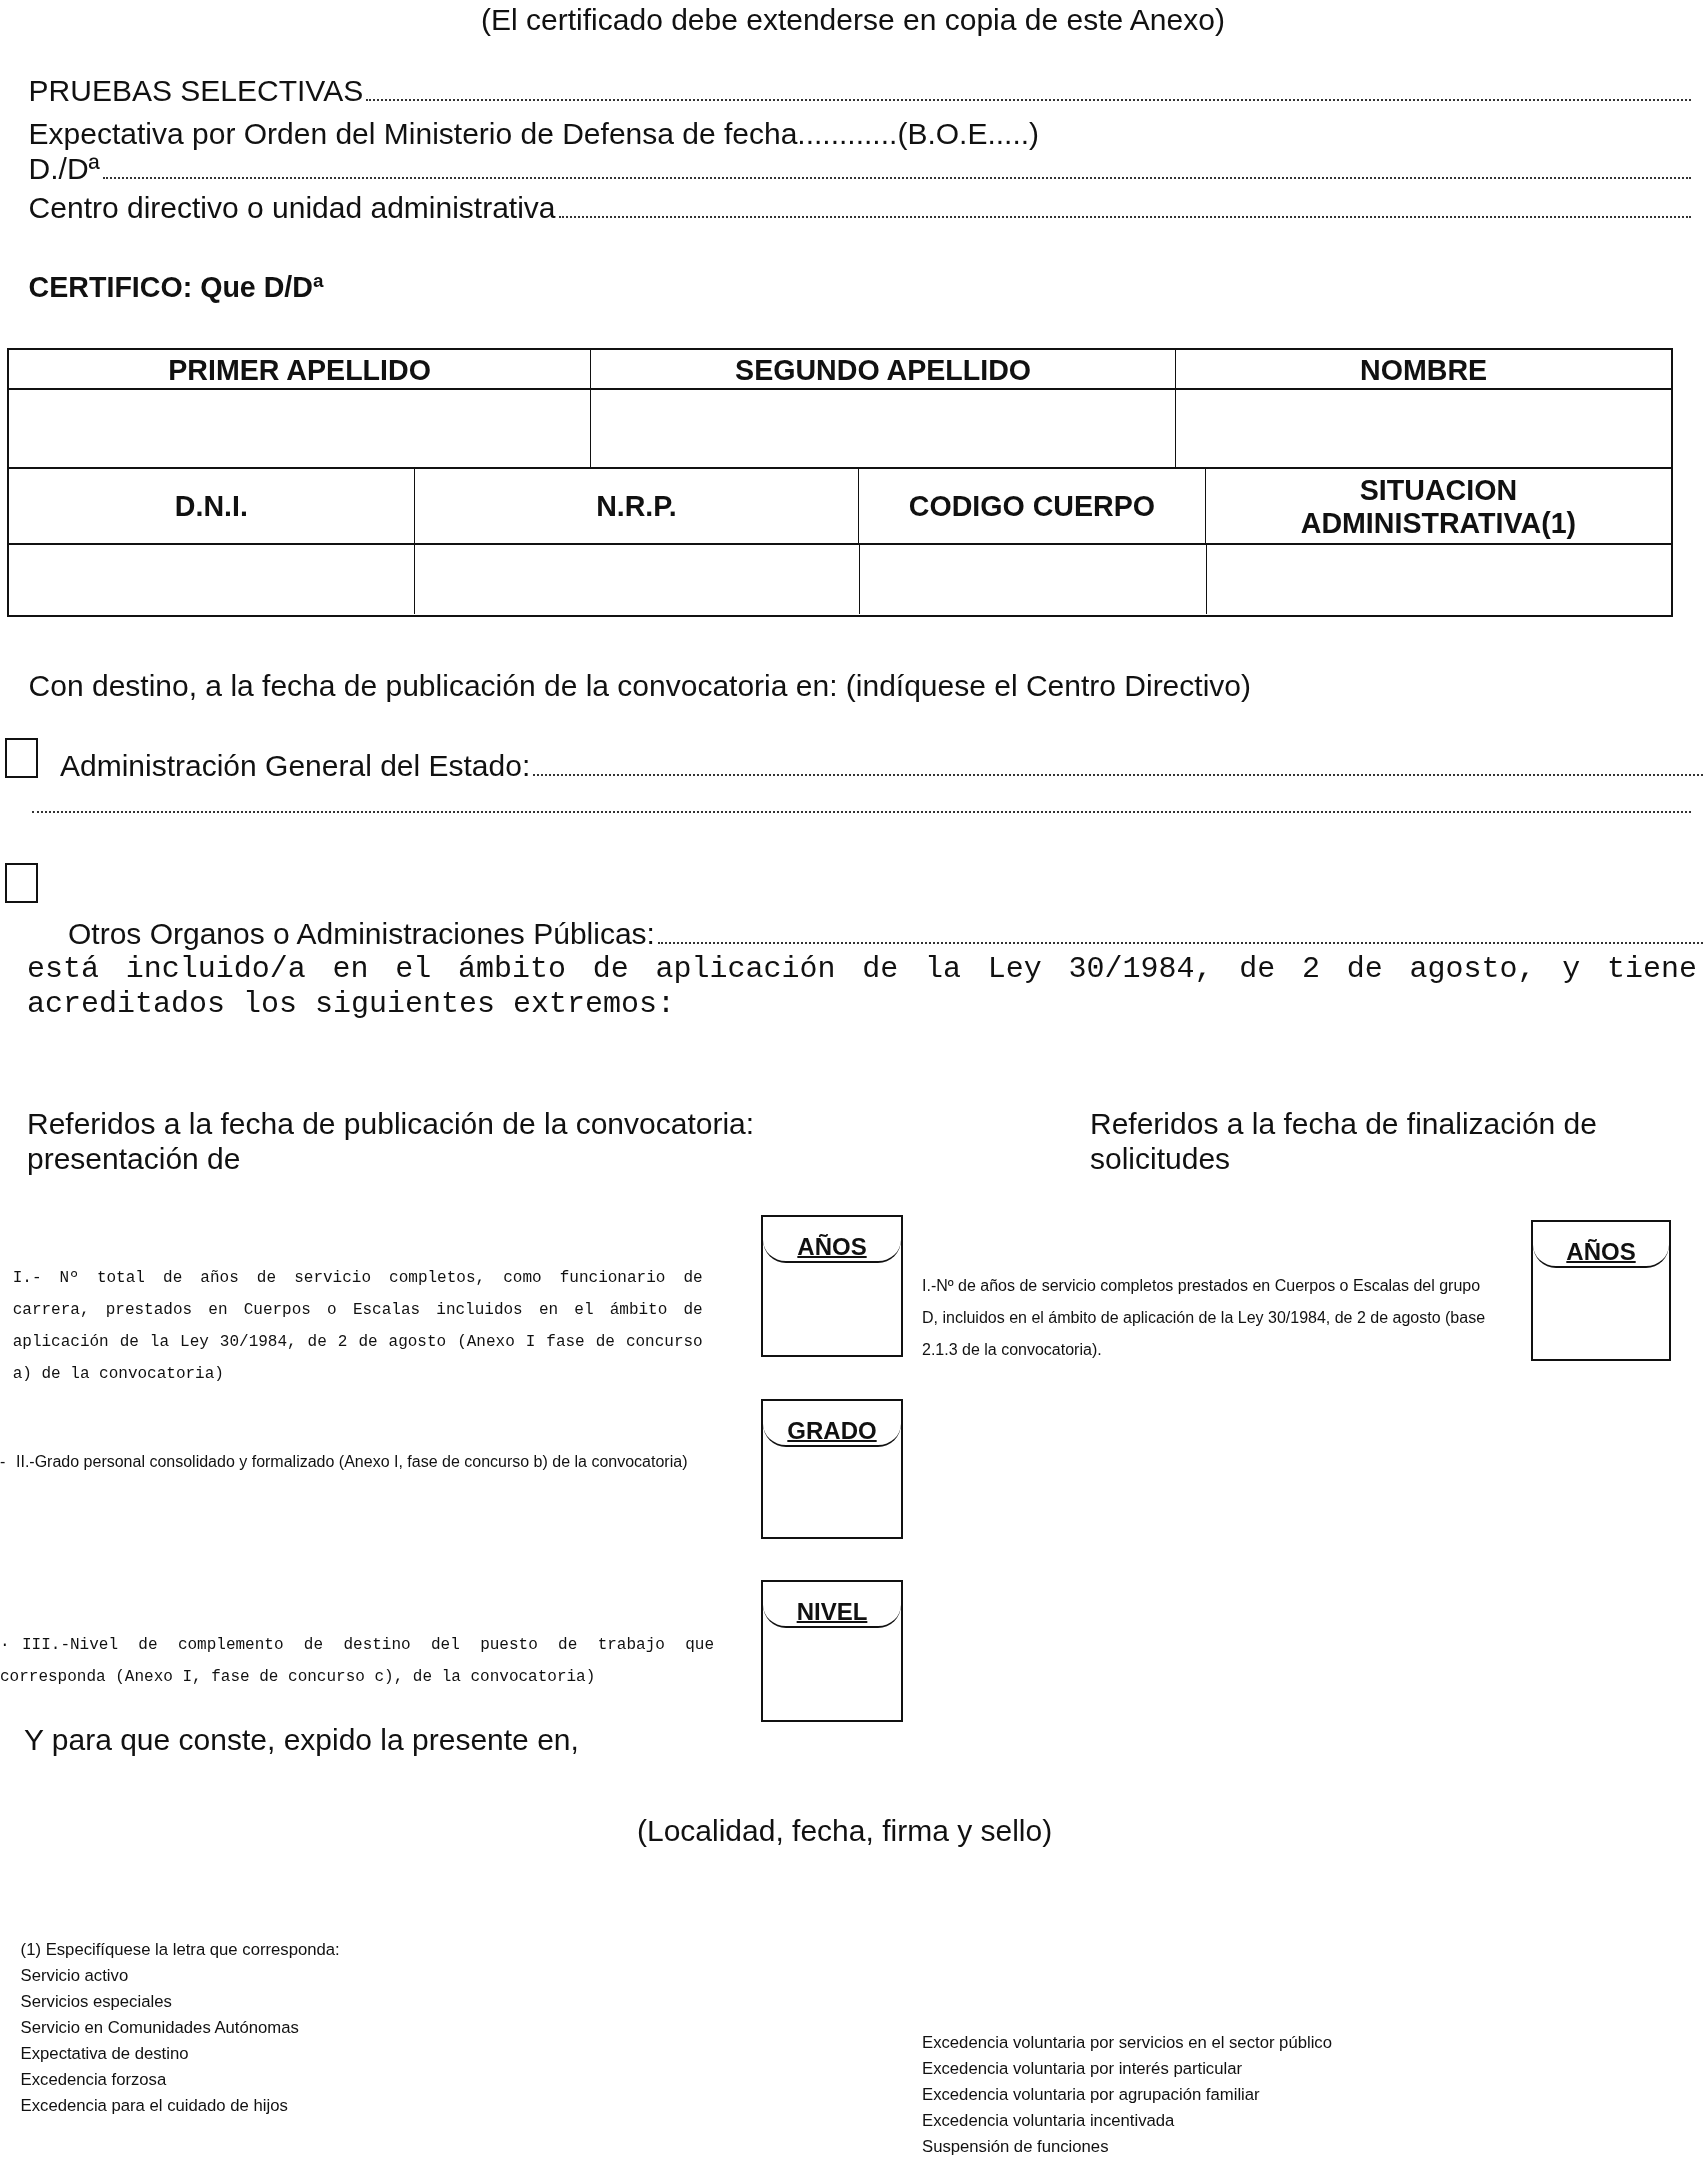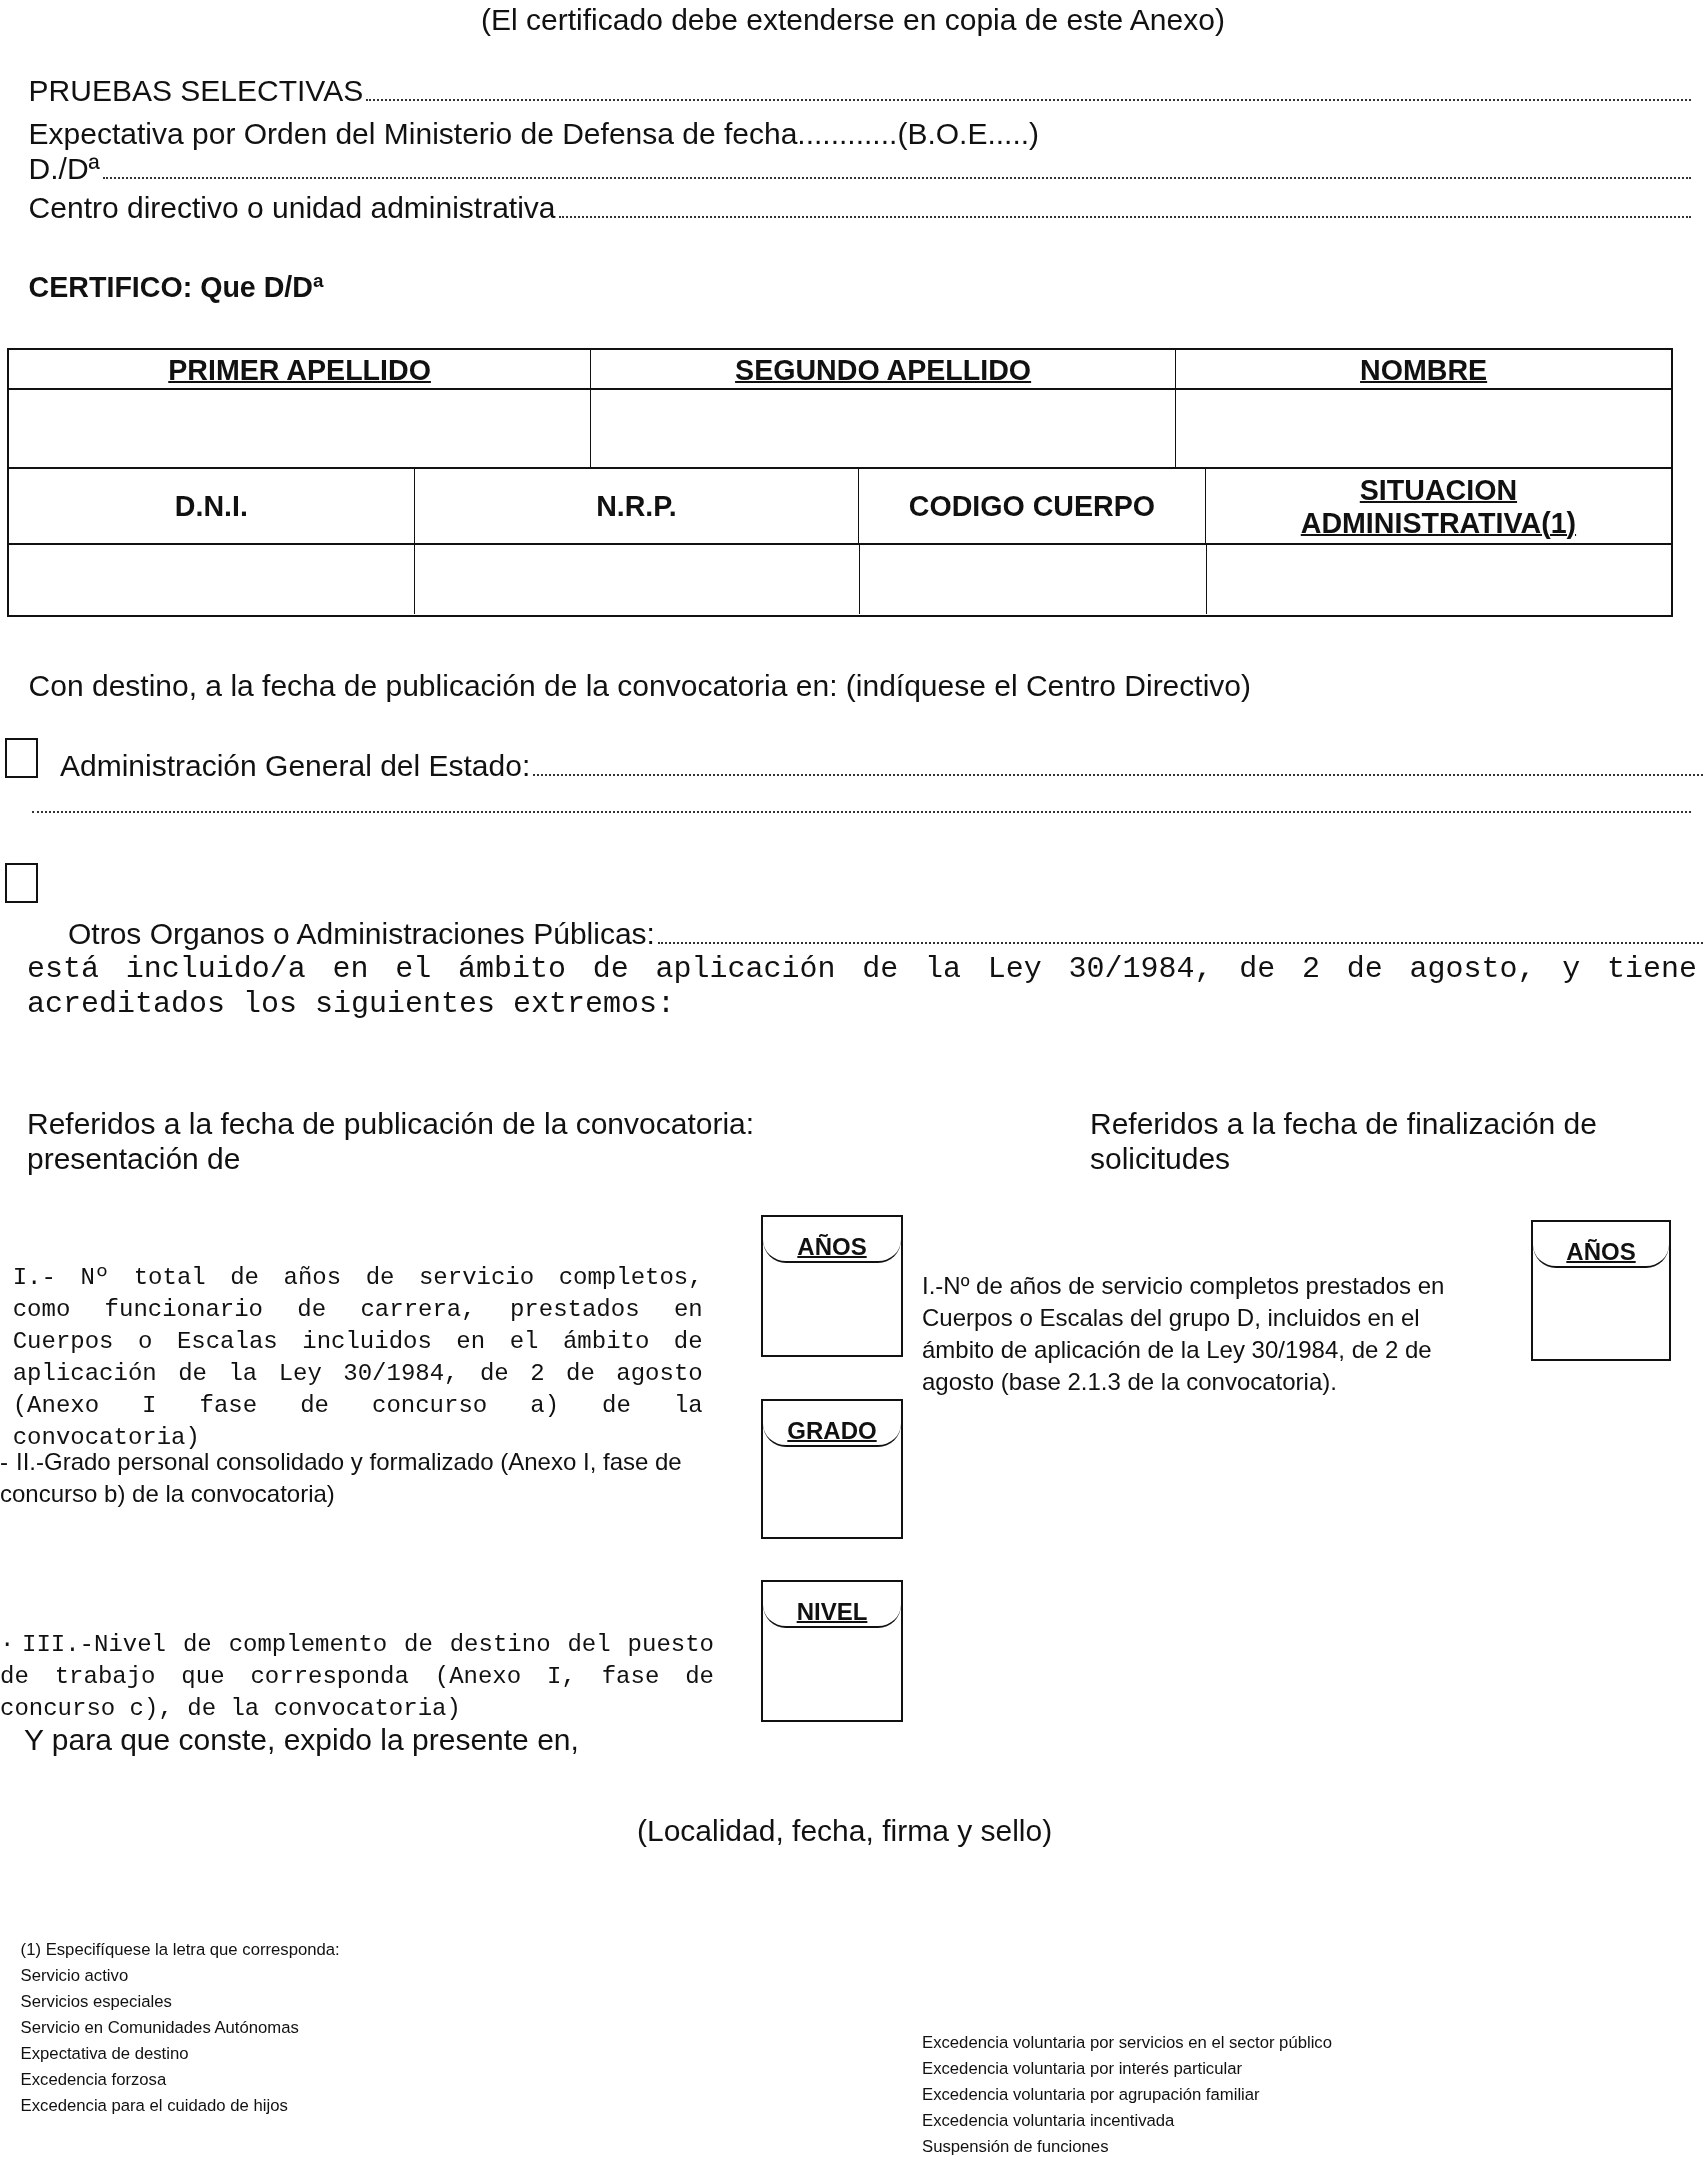--- a/index.html
+++ b/index.html
@@ -11,25 +11,25 @@
   .dots { flex: 1; border-bottom: 2.4px dotted #333; margin-left: 3.2px; height: 24px; }
   .bold { font-weight: bold; }
   
   .idtable { position: absolute; left: 7.1px; top: 348px; width: 1666px; height: 269px;
              border: 2.4px solid #111; box-sizing: border-box; }
   .row { position: absolute; left: 0; right: 0; display: flex; }
   .cell { box-sizing: border-box; border-right: 1.6px solid #111; position: relative; }
   .cell:last-child { border-right: none; }
   .hdr { display: flex; align-items: center; justify-content: center; text-align: center;
          font-weight: bold; font-size: 28.6px; line-height: 33px; }
-  .hdr.u span { text-decoration: underline; text-decoration-thickness: 2.4px; }
+  .hdr.u span { text-decoration-thickness: 2.4px; }
   .hline { position: absolute; left: 0; right: 0; border-top: 2.4px solid #111; }
   .checkbox { position: absolute; width: 33px; height: 40px; border: 2.4px solid #111; box-sizing: border-box; background: #fff; }
   .justify { text-align: justify; text-align-last: left; font-family: Liberation Mono, monospace; }
-  .small-para { font-size: 24px; line-height: 32px; }
+  .small-para { font-size: 16px; line-height: 32px; }
   .box { position: absolute; border: 2.4px solid #111; box-sizing: border-box; }
   .box .bh { height: 44px; border-bottom: 2.4px solid #111; display: flex; align-items: flex-end;
              justify-content: center; font-weight: bold; font-size: 24px; line-height: 25.4px; border-radius: 23px; }
   .box .bh span { text-decoration: underline; text-decoration-thickness: 1.6px; padding-bottom: 1.6px; }
   .foot { font-size: 16.7px; line-height: 26px; }
 </style>
 </head>
 <body>
 
 <div class="abs t40" style="left:0; width:1706px; top:1.6px; text-align:center;">(El certificado debe extenderse en copia de este Anexo)</div>

